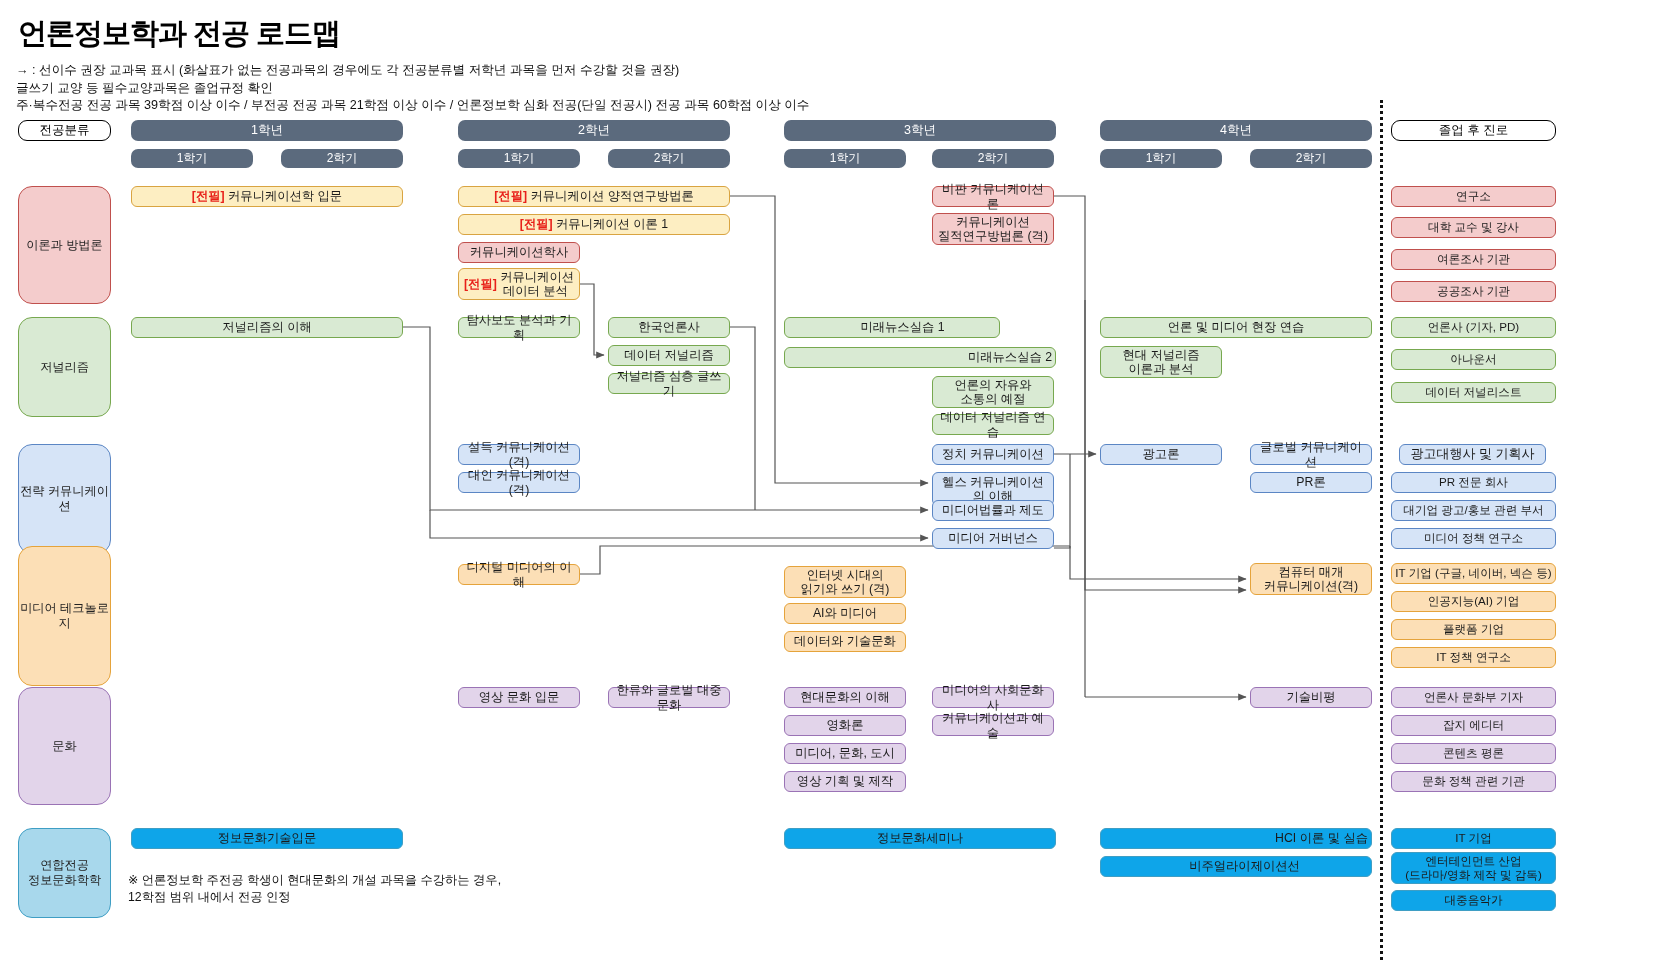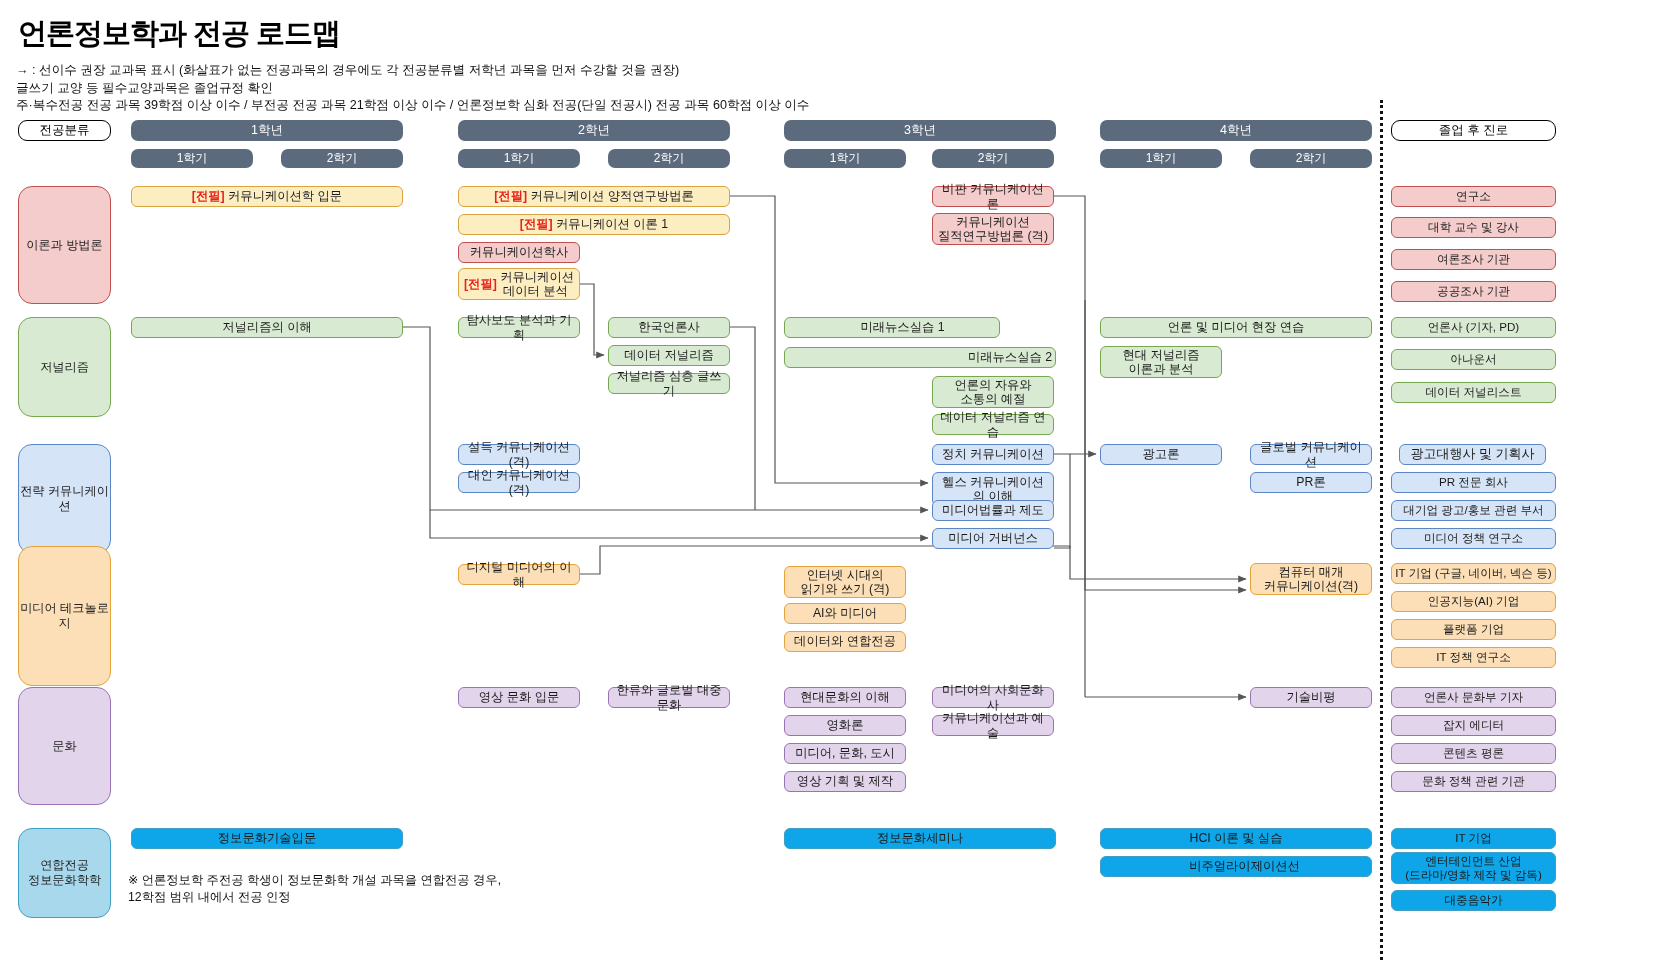--- a/index.html
+++ b/index.html
@@ -196,35 +196,35 @@
       <div class="box c-blue" style="left: 932px; top: 472px; width: 122px; height: 34px;"><span>헬스 커뮤니케이션의 이해</span></div>
       <div class="box c-blue" style="left: 932px; top: 500px; width: 122px; height: 21px;"><span>미디어법률과 제도</span></div>
       <div class="box c-blue" style="left: 932px; top: 528px; width: 122px; height: 21px;"><span>미디어 거버넌스</span></div>
       <div class="box c-blue" style="left: 1100px; top: 444px; width: 122px; height: 21px;"><span>광고론</span></div>
       <div class="box c-blue" style="left: 1250px; top: 444px; width: 122px; height: 21px;"><span>글로벌 커뮤니케이션</span></div>
       <div class="box c-blue" style="left: 1250px; top: 472px; width: 122px; height: 21px;"><span>PR론</span></div>
       <div class="box c-orange" style="left: 458px; top: 564px; width: 122px; height: 21px;"><span>디지털 미디어의 이해</span></div>
       <div class="box c-orange" style="left: 784px; top: 566px; width: 122px; height: 32px;"><span>인터넷 시대의
 읽기와 쓰기 (격)</span></div>
       <div class="box c-orange" style="left: 784px; top: 603px; width: 122px; height: 21px;"><span>AI와 미디어</span></div>
-      <div class="box c-orange" style="left: 784px; top: 631px; width: 122px; height: 21px;"><span>데이터와 연합전공</span></div>
+      <div class="box c-orange" style="left: 784px; top: 631px; width: 122px; height: 21px;"><span>데이터와 기술문화</span></div>
       <div class="box c-orange" style="left: 1250px; top: 563px; width: 122px; height: 32px;"><span>컴퓨터 매개
 커뮤니케이션(격)</span></div>
       <div class="box c-purple" style="left: 458px; top: 687px; width: 122px; height: 21px;"><span>영상 문화 입문</span></div>
       <div class="box c-purple" style="left: 608px; top: 687px; width: 122px; height: 21px;"><span>한류와 글로벌 대중문화</span></div>
       <div class="box c-purple" style="left: 784px; top: 687px; width: 122px; height: 21px;"><span>현대문화의 이해</span></div>
       <div class="box c-purple" style="left: 784px; top: 715px; width: 122px; height: 21px;"><span>영화론</span></div>
       <div class="box c-purple" style="left: 784px; top: 743px; width: 122px; height: 21px;"><span>미디어, 문화, 도시</span></div>
       <div class="box c-purple" style="left: 784px; top: 771px; width: 122px; height: 21px;"><span>영상 기획 및 제작</span></div>
       <div class="box c-purple" style="left: 932px; top: 687px; width: 122px; height: 21px;"><span>미디어의 사회문화사</span></div>
       <div class="box c-purple" style="left: 932px; top: 715px; width: 122px; height: 21px;"><span>커뮤니케이션과 예술</span></div>
       <div class="box c-purple" style="left: 1250px; top: 687px; width: 122px; height: 21px;"><span>기술비평</span></div>
       <div class="box c-cyan" style="left: 131px; top: 828px; width: 272px; height: 21px;"><span>정보문화기술입문</span></div>
       <div class="box c-cyan" style="left: 784px; top: 828px; width: 272px; height: 21px;"><span>정보문화세미나</span></div>
-      <div class="box c-cyan" style="left: 1100px; top: 828px; width: 272px; height: 21px;"><span>HCI 이론 및 실습</span></div>
+      <div class="box c-cyan" style="left: 1100px; top: 828px; width: 272px; height: 21px; justify-content: flex-end;"><span>HCI 이론 및 실습</span></div>
       <div class="box c-cyan" style="left: 1100px; top: 856px; width: 272px; height: 21px; padding-left: 20px;"><span>비주얼라이제이션선</span></div>
     </div>
   <div id="careers">
       <div class="box c-red" style="left: 1391px; top: 186px; width: 165px; height: 21px; font-size: 11.6px;">연구소</div>
       <div class="box c-red" style="left: 1391px; top: 217px; width: 165px; height: 21px; font-size: 11.6px;">대학 교수 및 강사</div>
       <div class="box c-red" style="left: 1391px; top: 249px; width: 165px; height: 21px; font-size: 11.6px;">여론조사 기관</div>
       <div class="box c-red" style="left: 1391px; top: 281px; width: 165px; height: 21px; font-size: 11.6px;">공공조사 기관</div>
       <div class="box c-green" style="left: 1391px; top: 317px; width: 165px; height: 21px; font-size: 11.6px;">언론사 (기자, PD)</div>
       <div class="box c-green" style="left: 1391px; top: 349px; width: 165px; height: 21px; font-size: 11.6px;">아나운서</div>
       <div class="box c-green" style="left: 1391px; top: 382px; width: 165px; height: 21px; font-size: 11.6px;">데이터 저널리스트</div>
@@ -239,15 +239,15 @@
       <div class="box c-purple" style="left: 1391px; top: 687px; width: 165px; height: 21px; font-size: 11.6px;">언론사 문화부 기자</div>
       <div class="box c-purple" style="left: 1391px; top: 715px; width: 165px; height: 21px; font-size: 11.6px;">잡지 에디터</div>
       <div class="box c-purple" style="left: 1391px; top: 743px; width: 165px; height: 21px; font-size: 11.6px;">콘텐츠 평론</div>
       <div class="box c-purple" style="left: 1391px; top: 771px; width: 165px; height: 21px; font-size: 11.6px;">문화 정책 관련 기관</div>
       <div class="box c-cyan" style="left: 1391px; top: 828px; width: 165px; height: 21px; font-size: 11.6px;">IT 기업</div>
       <div class="box c-cyan" style="left: 1391px; top: 852px; width: 165px; height: 32px; font-size: 11.6px;">엔터테인먼트 산업
 (드라마/영화 제작 및 감독)</div>
       <div class="box c-cyan" style="left: 1391px; top: 890px; width: 165px; height: 21px; font-size: 11.6px;">대중음악가</div>
     </div>
 
-  <div class="footnote">※ 언론정보학 주전공 학생이 정보문화학 개설 과목을 연합전공 경우,
+  <div class="footnote">※ 언론정보학 주전공 학생이 현대문화의 개설 과목을 수강하는 경우,
     12학점 범위 내에서 전공 인정</div>
 </div>
 
 </body></html>

